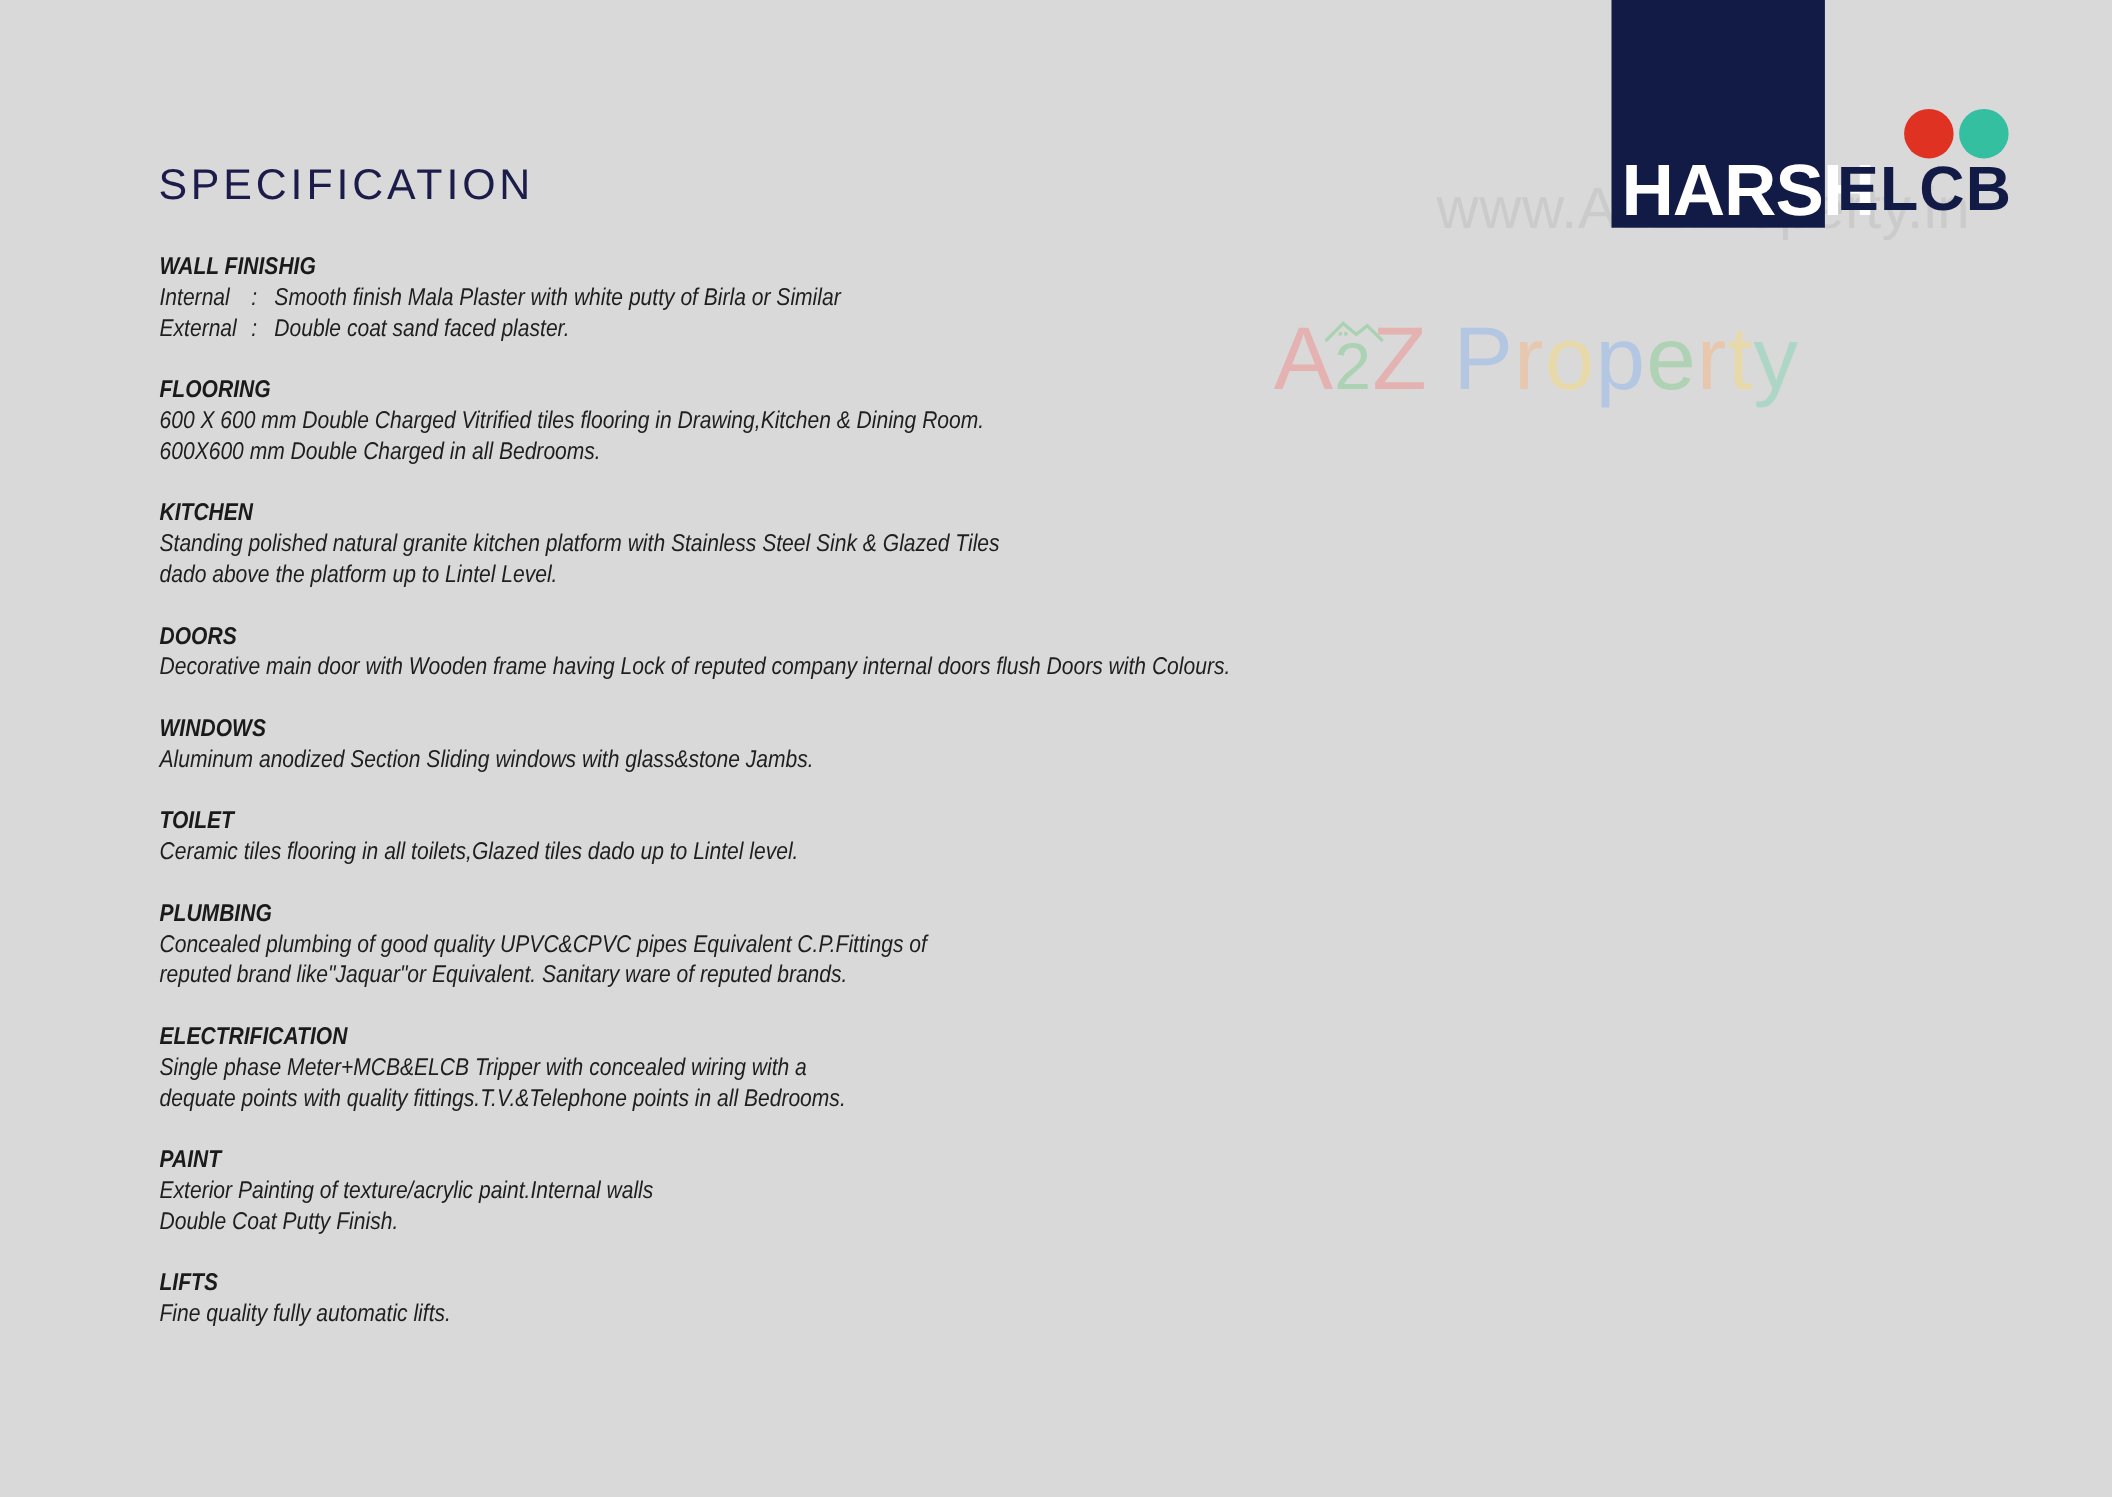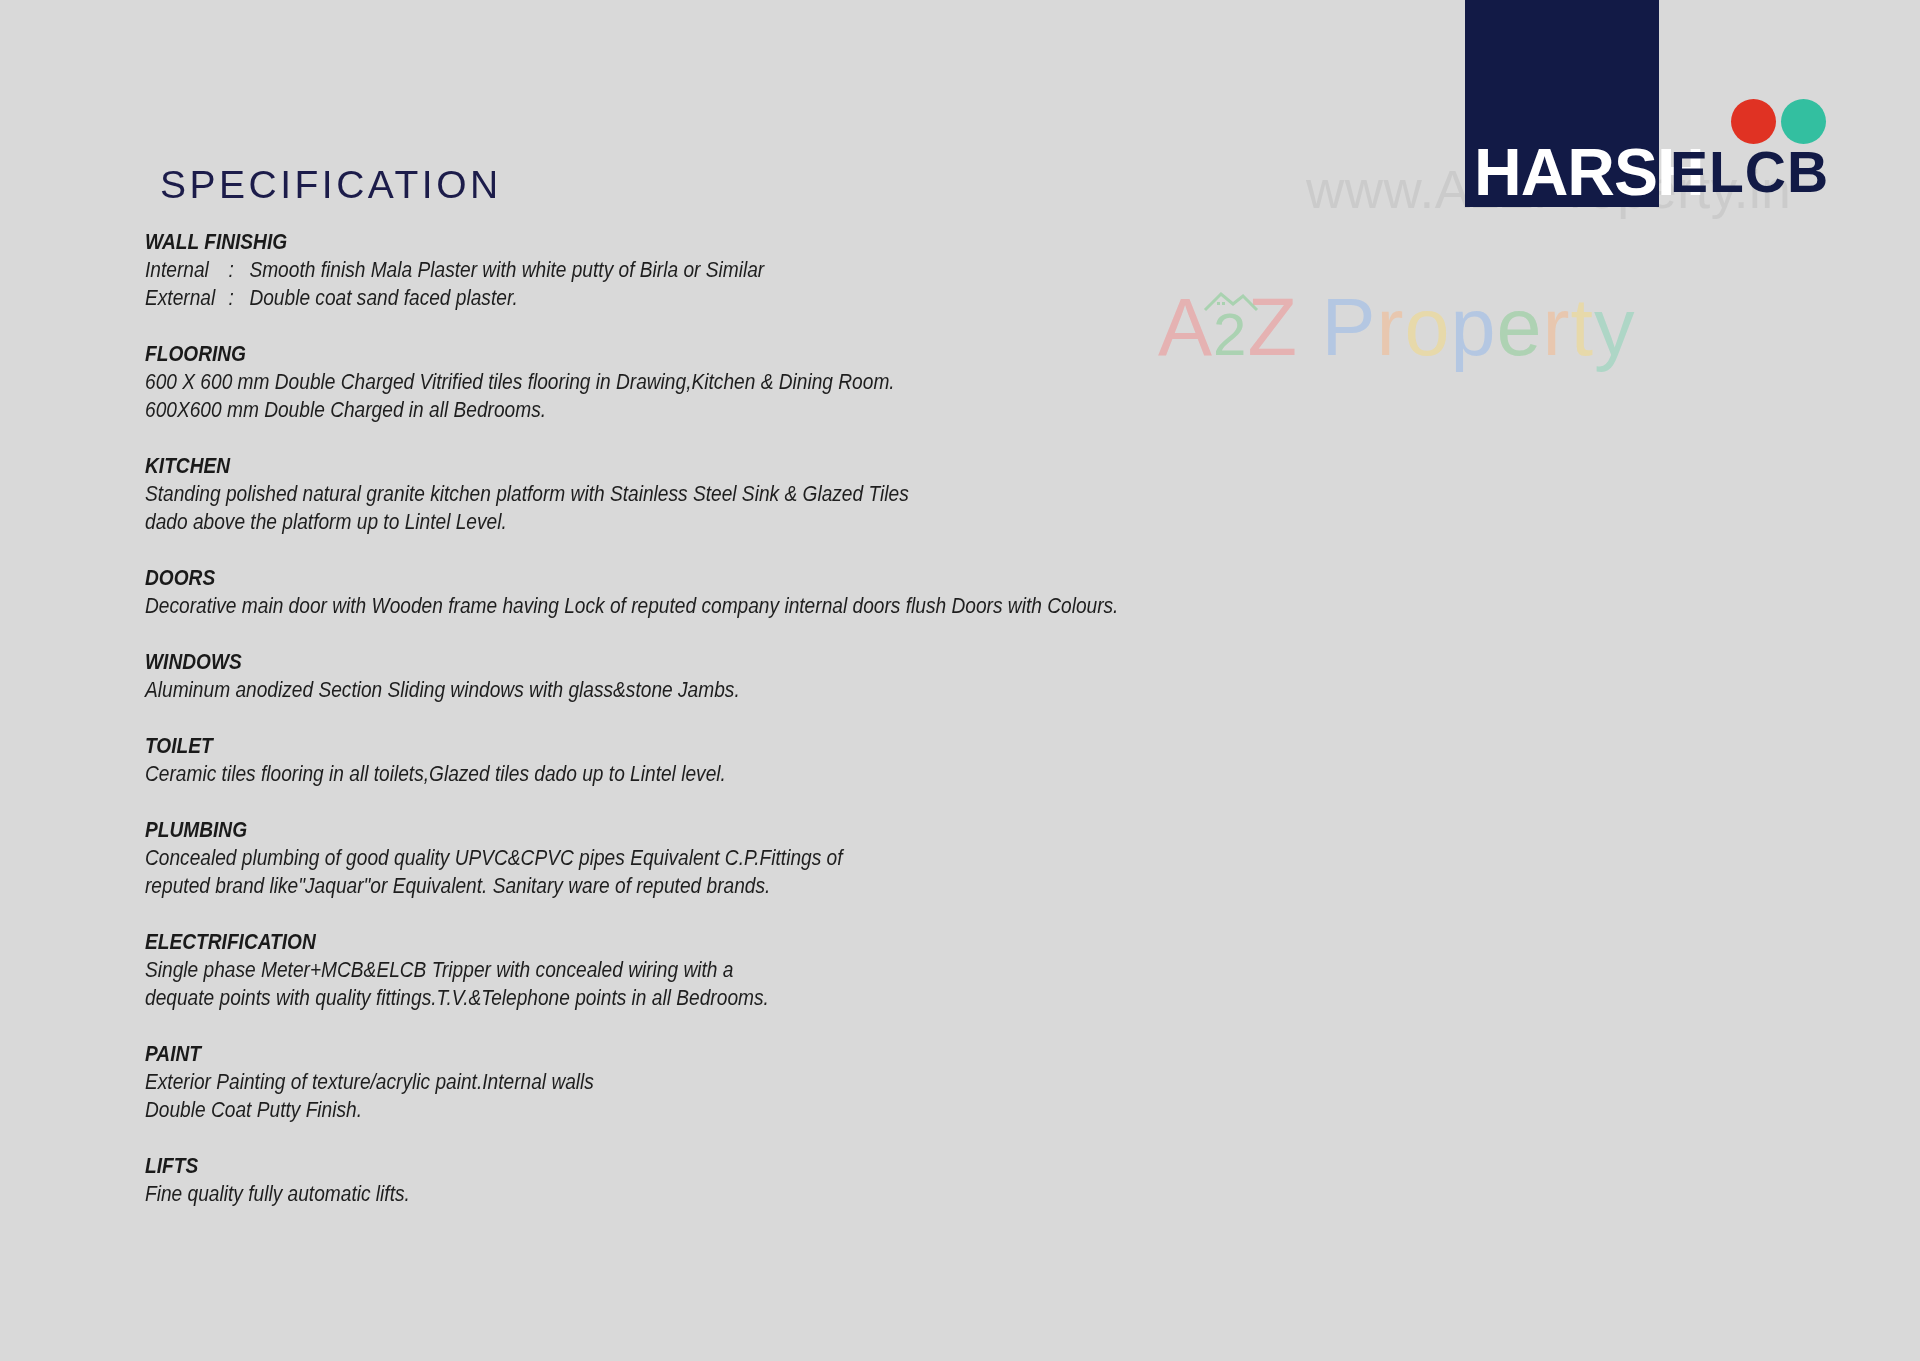--- a/index.html
+++ b/index.html
@@ -91,21 +91,21 @@
       z-index: 3;
     }
     .logo-dot.red { left: 1731px; top: 99px; }
     .logo-dot.teal { left: 1781px; top: 99px; }
 
     
     .page-title {
       position: absolute;
       left: 144px;
       top: 146px;
-      margin: 16px;
+      margin: 0;
       font-family: "Liberation Sans", sans-serif;
       font-weight: normal;
       font-size: 39px;
       line-height: 46px;
       letter-spacing: 3.5px;
       z-index: 4;
     }
 
     
     .spec-list {

